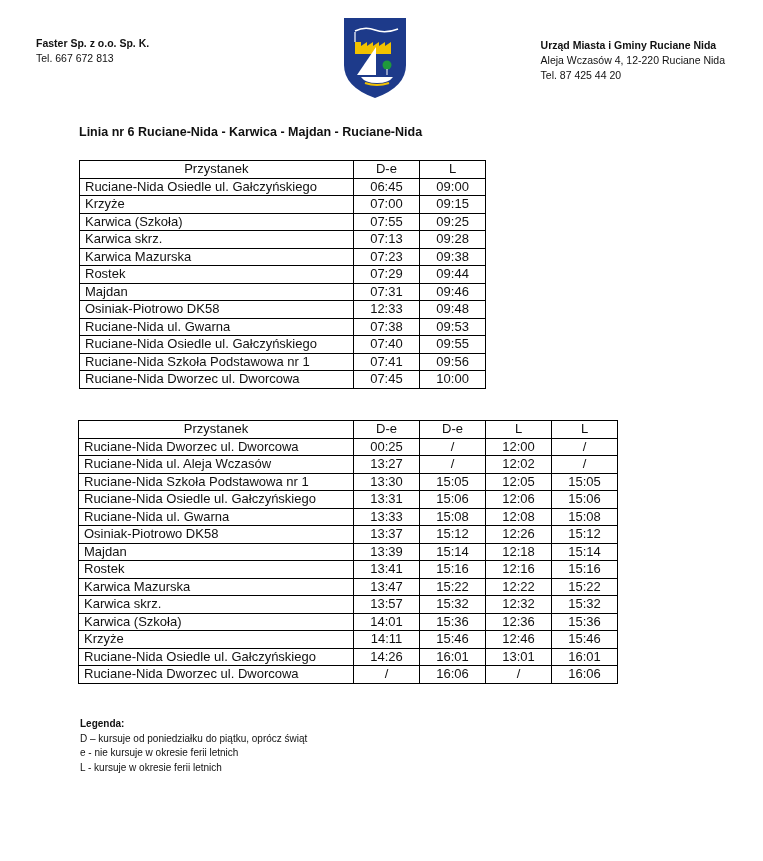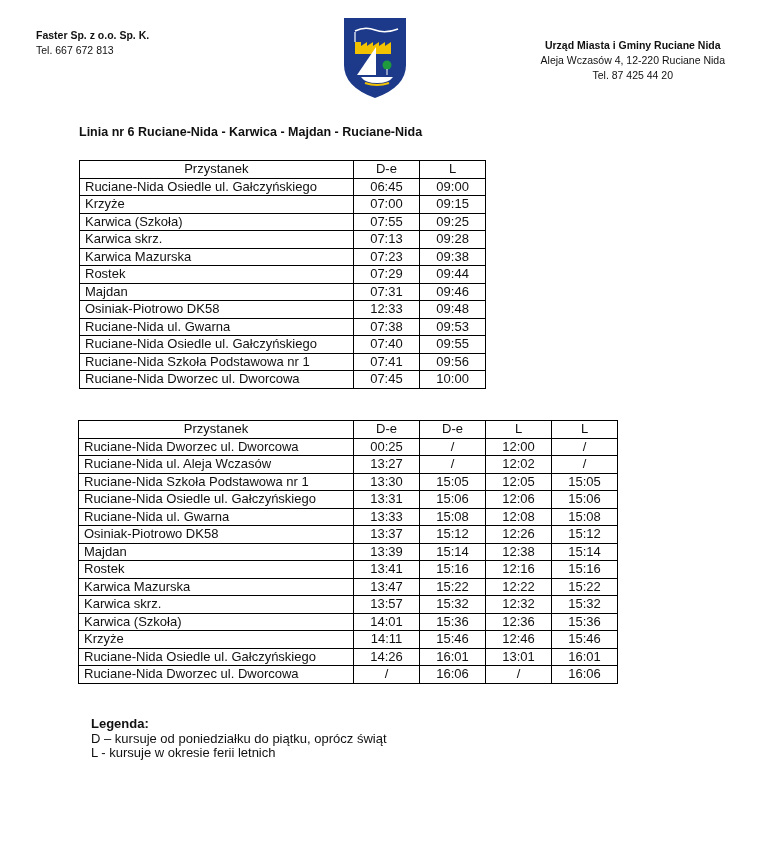--- a/index.html
+++ b/index.html
@@ -1,29 +1,29 @@
 <!DOCTYPE html>
 <html><head>
 <meta charset="utf-8">
 <style>
   html, body { margin:0; padding:0; background:#ffffff; }
   body { width:763px; height:861px; position:relative; font-family:"Liberation Sans", "DejaVu Sans", sans-serif; color:#111; overflow:hidden; }
   .abs { position:absolute; }
-  .hdr-left { left:36px; top:28px; font-size:10.5px; line-height:15px; }
-  .hdr-right { right:38px; top:38px; font-size:10.5px; line-height:15px; text-align:center; }
+  .hdr-left { left:36px; top:36px; font-size:10.5px; line-height:15px; }
+  .hdr-right { right:38px; top:38px; font-size:10.5px; line-height:15px; text-align:left; }
   .bold { font-weight:bold; }
   .logo { left:343px; top:17px; width:64px; height:82px; }
   .title { left:79px; top:125px; font-size:12.5px; font-weight:bold; }
   table { border-collapse:collapse; font-size:13px; position:absolute; }
   td, th { border:1px solid #000; padding:0 5px; height:16.5px; line-height:16px; font-weight:normal; white-space:nowrap; }
   th { text-align:center; }
   td.c { text-align:center; }
   .t1 { left:79px; top:160px; width:407px; }
   .t2 { left:78px; top:420px; width:540px; }
-  .legend { left:91px; top:717px; font-size:13px; line-height:14.5px; }
+  .legend { left:80px; top:717px; font-size:10px; line-height:14.5px; }
 </style>
 </head>
 <body>
 
 <div class="abs hdr-left">
   <div class="bold">Faster Sp. z o.o. Sp. K.</div>
   <div>Tel. 667 672 813</div>
 </div>
 
 <div class="abs logo">
@@ -183,21 +183,21 @@
         <td>Osiniak-Piotrowo DK58</td>
         <td class="c">13:37</td>
         <td class="c">15:12</td>
         <td class="c">12:26</td>
         <td class="c">15:12</td>
       </tr>
     <tr>
         <td>Majdan</td>
         <td class="c">13:39</td>
         <td class="c">15:14</td>
-        <td class="c">12:38</td>
+        <td class="c">12:18</td>
         <td class="c">15:14</td>
       </tr>
     <tr>
         <td>Rostek</td>
         <td class="c">13:41</td>
         <td class="c">15:16</td>
         <td class="c">12:16</td>
         <td class="c">15:16</td>
       </tr>
     <tr>
@@ -241,14 +241,15 @@
         <td class="c">16:06</td>
         <td class="c">/</td>
         <td class="c">16:06</td>
       </tr>
   </tbody>
 </table>
 
 <div class="abs legend">
   <div class="bold">Legenda:</div>
   <div>D – kursuje od poniedziałku do piątku, oprócz świąt</div>
+  <div>e - nie kursuje w okresie ferii letnich</div>
   <div>L - kursuje w okresie ferii letnich</div>
 </div>
 
 </body></html>

